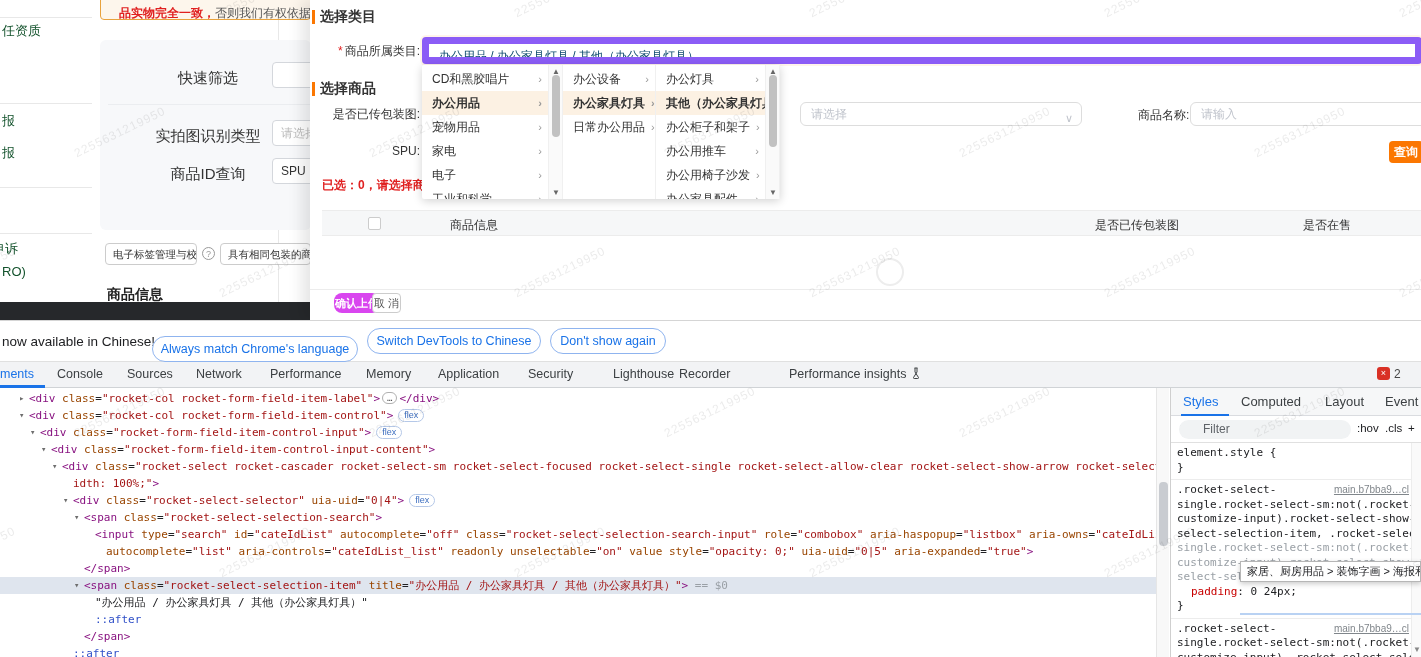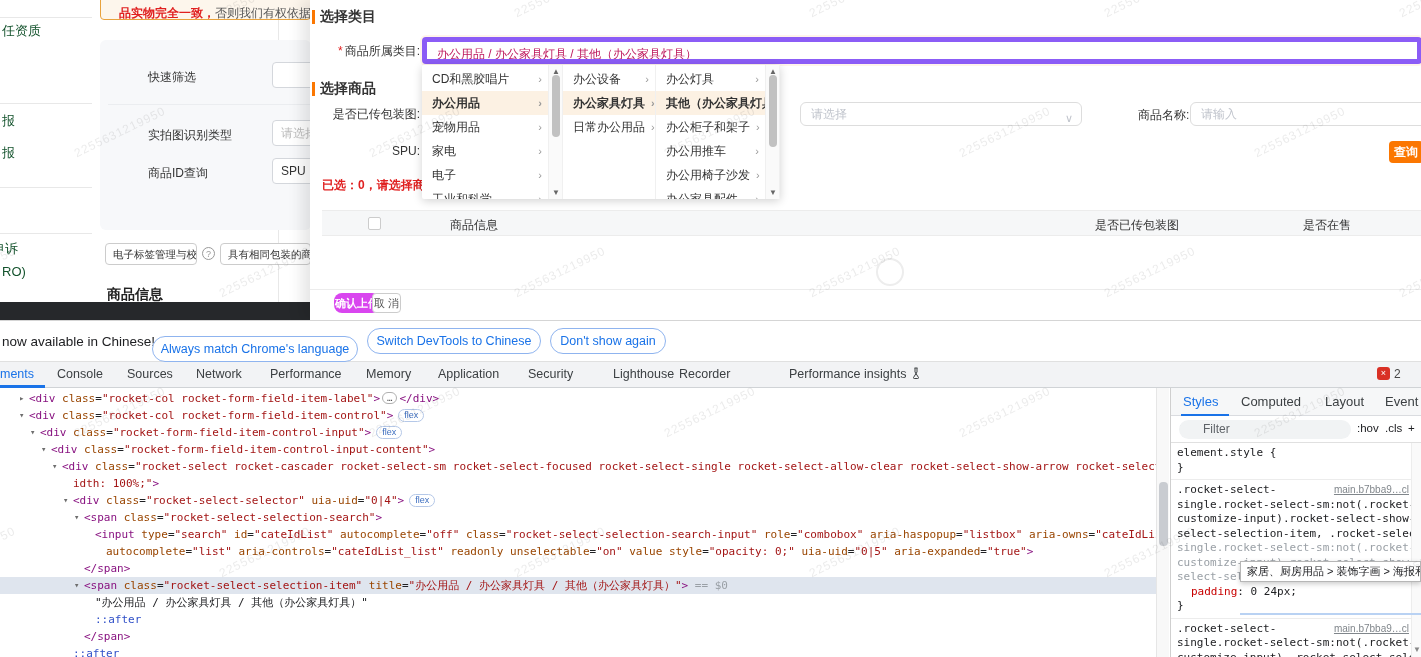--- a/index.html
+++ b/index.html
@@ -10,40 +10,40 @@
   
   .page-top { position:absolute; left:0; top:0; width:1421px; height:320px; background:#fff; overflow:hidden; }
   .side-divider { position:absolute; background:#e8e8e8; }
   .side-item { position:absolute; font-size:13px; color:#14532d; white-space:nowrap; }
   .warn-box { position:absolute; left:100px; top:-30px; width:211px; height:50px;
               background:#fdf6ec; border:1px solid #e8a23d; border-radius:4px; }
   .warn-red { position:absolute; left:18px; top:34px; font-size:12px; font-weight:bold; color:#e02020; white-space:nowrap; }
   .warn-dark { color:#555; font-weight:normal; }
   .gray-panel { position:absolute; left:100px; top:40px; width:211px; height:190px; background:#f7f8fa; border-radius:6px; }
   .gp-divider { position:absolute; left:108px; top:104px; width:203px; height:1px; background:#ebedf0; }
-  .gp-label { position:absolute; font-size:12px; color:#333; text-align:left; width:120px; white-space:nowrap; }
+  .gp-label { position:absolute; font-size:15px; color:#333; text-align:center; width:120px; white-space:nowrap; }
   .gp-input { position:absolute; background:#fff; border:1px solid #d4d7dc; border-radius:4px; height:26px;
               font-size:12px; color:#bbb; line-height:24px; padding-left:8px; white-space:nowrap; overflow:hidden; }
   .gp-btn { position:absolute; background:#fff; border:1px solid #ccc; border-radius:4px; height:22px;
             font-size:10.5px; color:#333; line-height:20px; padding:0 7px; white-space:nowrap; overflow:hidden; }
   .help-circle { position:absolute; width:13px; height:13px; border:1px solid #999; border-radius:50%;
                  font-size:9px; color:#999; text-align:center; line-height:12px; }
   .clipped-title { position:absolute; left:107px; top:286px; font-size:14px; font-weight:bold; color:#222; }
   .dark-strip { position:absolute; left:0; top:302px; width:311px; height:18px; background:#26282b; }
 
   
   .modal { position:absolute; left:310px; top:0; width:1111px; height:320px; background:#fff;
            box-shadow:-8px 0 14px rgba(0,0,0,0.10); }
   .sec-title { position:absolute; font-size:14px; font-weight:bold; color:#333; }
   .sec-bar { position:absolute; width:3px; height:14px; background:#fb7701; }
   .form-label { position:absolute; font-size:12px; color:#333; text-align:right; white-space:nowrap; }
   .req { color:#e02020; margin-right:2px; }
   .cat-input { position:absolute; left:112px; top:37px; width:1000px; height:27px; background:#fff;
-               border:5px solid #8b5cf6; border-radius:4px; box-shadow:0 0 0 2px rgba(251,119,1,0.08);
-               font-size:12px; color:#be185d; line-height:25px; padding-left:10px; white-space:nowrap; overflow:hidden; }
+               border:7px solid #8b5cf6; border-radius:4px; box-shadow:0 0 0 2px rgba(251,119,1,0.08);
+               font-size:12px; color:#0c4a6e; line-height:25px; padding-left:10px; white-space:nowrap; overflow:hidden; }
   .red-hint { position:absolute; left:12px; top:177px; font-size:12px; font-weight:bold; color:#e02020; }
   .mini-select { position:absolute; height:24px; background:#fff; border:1px solid #ddd; border-radius:6px;
                  font-size:12px; color:#c0c4cc; line-height:22px; padding-left:10px; overflow:hidden; white-space:nowrap; }
   .chev { position:absolute; right:8px; top:4px; color:#c0c4cc; font-size:11px; }
   .query-btn { position:absolute; left:1079px; top:141px; width:34px; height:22px; background:#fb7701; color:#fff;
                border-radius:4px; font-size:12px; text-align:center; line-height:22px; font-weight:bold; }
   .tbl-head { position:absolute; left:12px; top:210px; width:1099px; height:26px; background:#f6f7f8;
               border-top:1px solid #ececec; border-bottom:1px solid #ececec; }
   .tbl-col { position:absolute; top:6px; font-size:12px; color:#333; white-space:nowrap; }
   .cbox { position:absolute; left:46px; top:6px; width:13px; height:13px; border:1px solid #ccc; border-radius:2px; background:#fff; }

